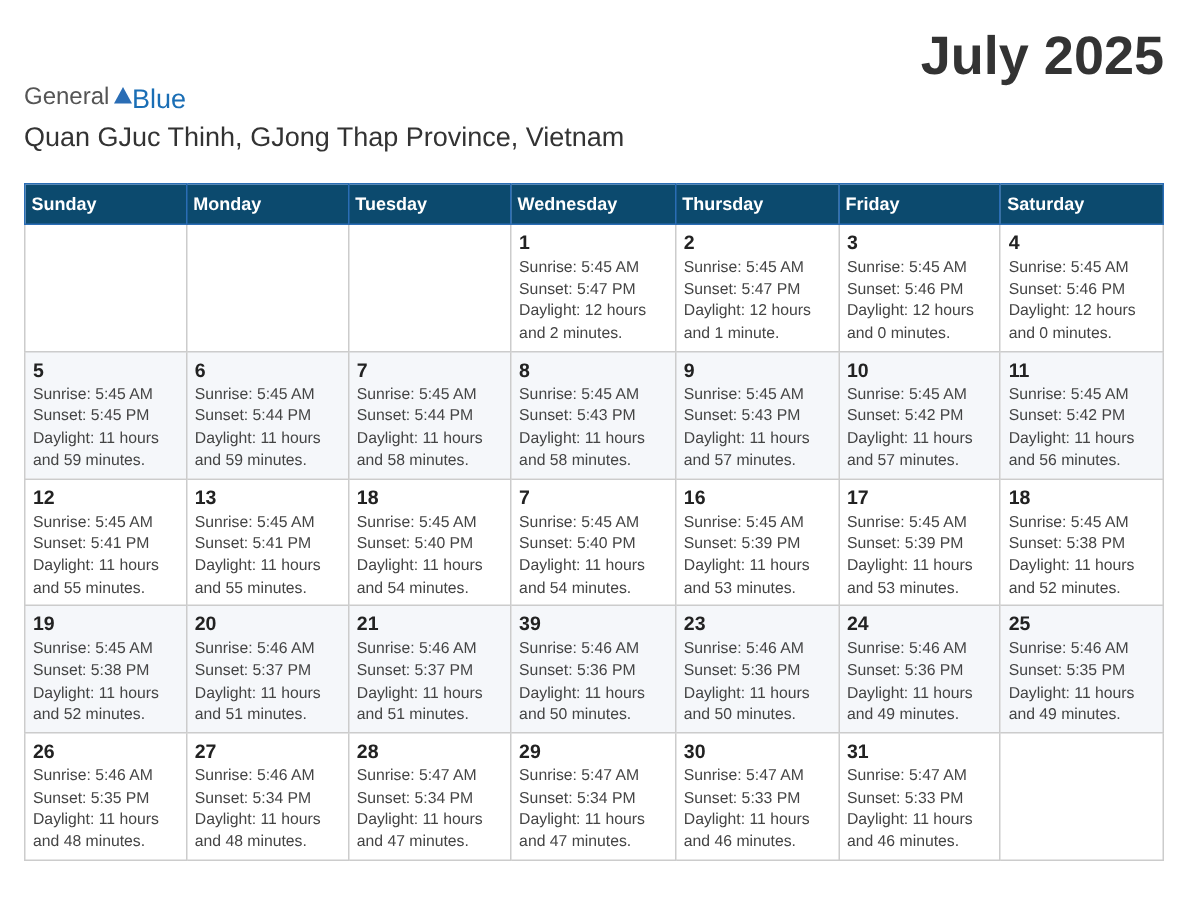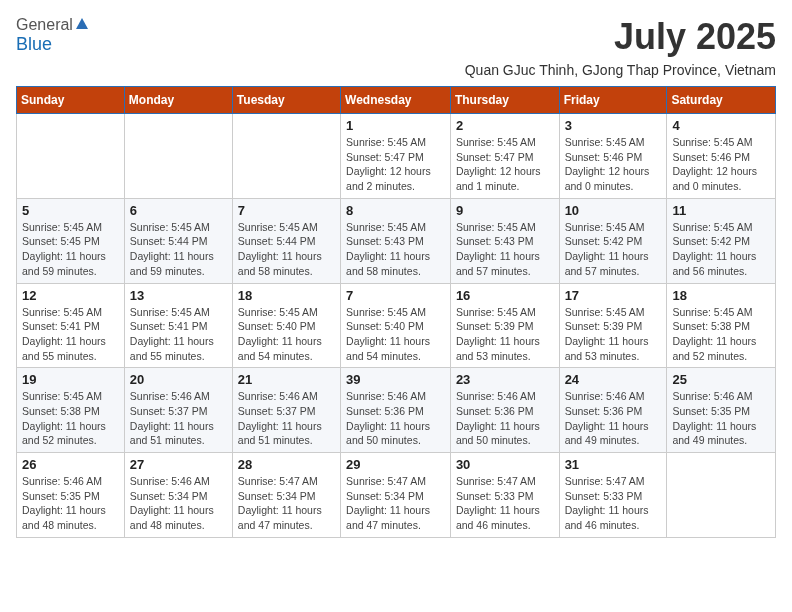--- a/index.html
+++ b/index.html
@@ -11,45 +11,46 @@
       padding: 16px;
     }
     .header-section {
       display: flex;
       align-items: flex-start;
       justify-content: space-between;
       margin-bottom: 4px;
     }
     .logo {
       display: flex;
-      flex-direction: column;
+      flex-direction: row;
       align-items: flex-start;
+      margin-top: 40px;
     }
     .logo-general { color: #555; }
     .logo-blue { color: #1a6eb5; }
     .month-title {
       font-size: 36px;
       font-weight: bold;
       color: #333;
       text-align: right;
     }
     .subtitle {
-      text-align: right;
-      font-size: 14px;
+      text-align: left;
+      font-size: 18px;
       color: #333;
-      margin-bottom: 8px;
+      margin-bottom: 20px;
       font-weight: normal;
     }
     .calendar-table {
       width: 100%;
       border-collapse: collapse;
       font-size: 11px;
     }
     .calendar-table th {
-      background-color: #c2410c;
+      background-color: #0c4a6e;
       color: #fff;
       padding: 6px 4px;
       text-align: left;
       font-size: 12px;
       border: 1px solid #2a6db5;
     }
     .calendar-table td {
       border: 1px solid #ccc;
       vertical-align: top;
       padding: 4px 5px;

